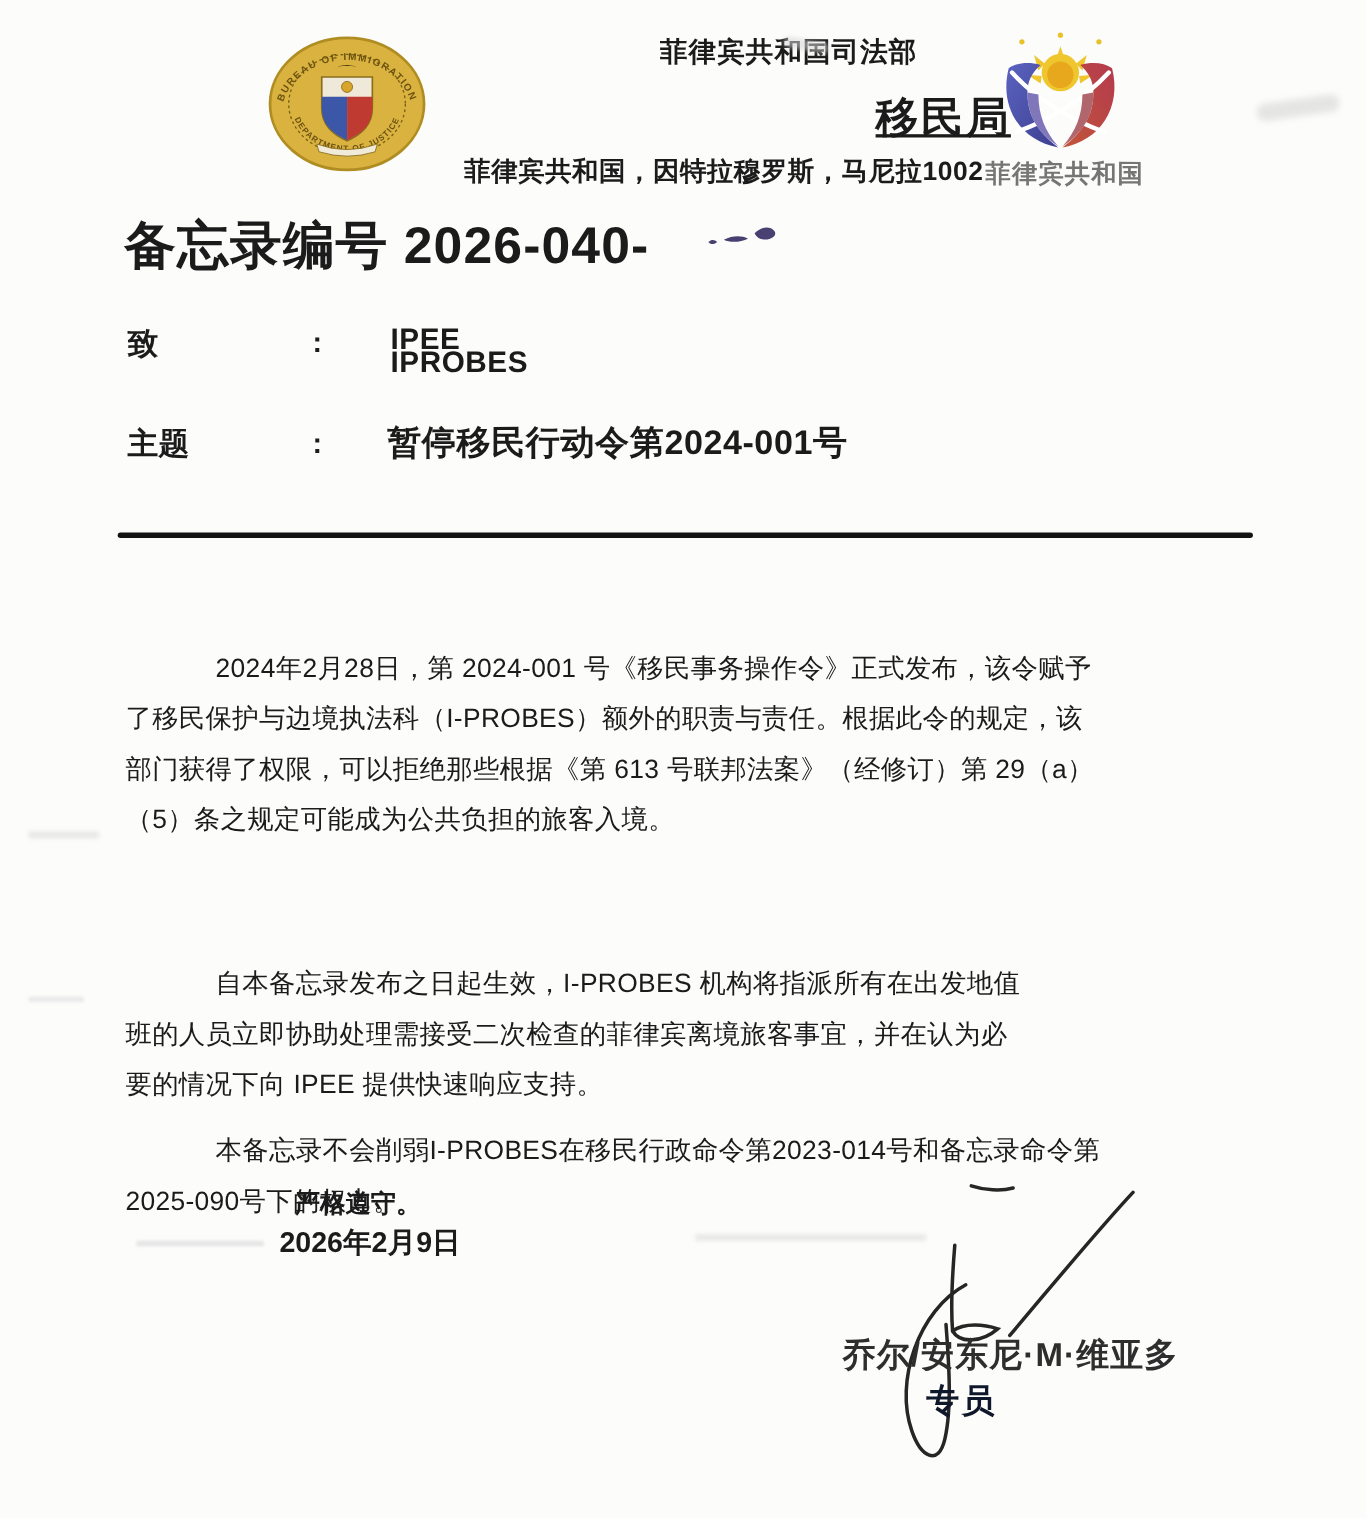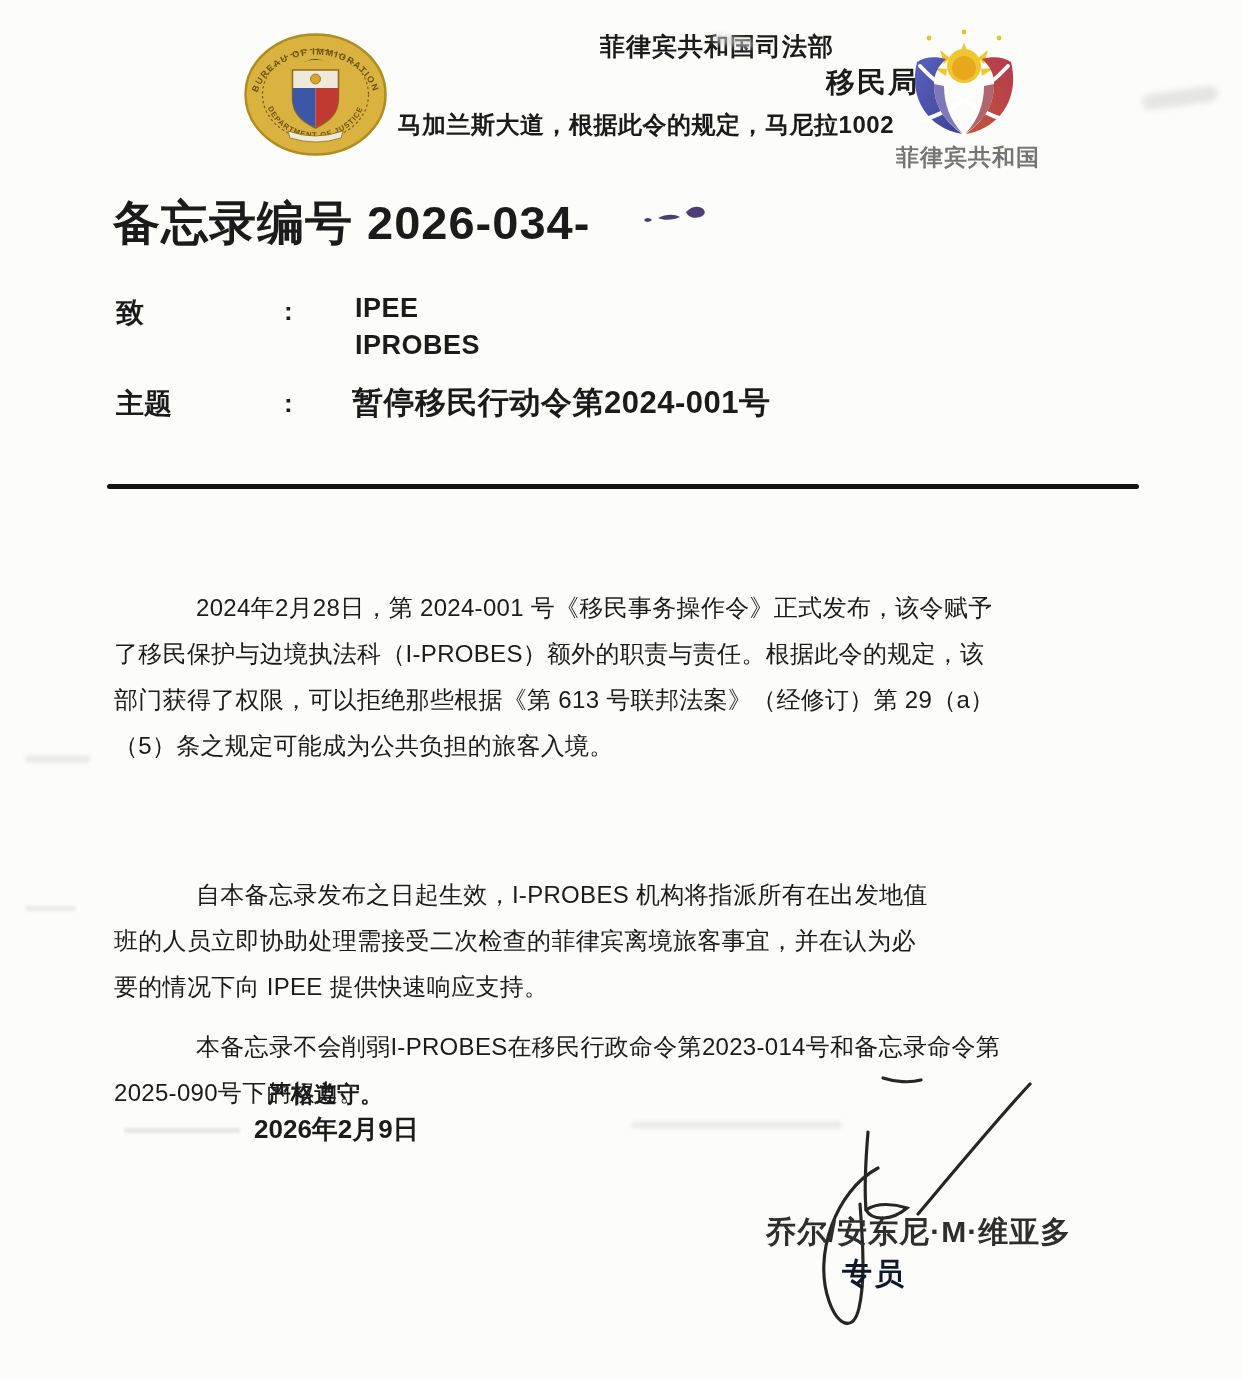--- a/index.html
+++ b/index.html
@@ -5,35 +5,35 @@
   html,body{margin:0;padding:0;background:#e8e8e8;}
   .page{
     position:relative;width:1242px;height:1380px;margin:0 auto;
     background:#fcfcfb;overflow:hidden;color:#1b1b1b;
     font-family:"Liberation Sans","DejaVu Sans",sans-serif;
   }
   
   .seal{position:absolute;left:243px;top:32px;width:145px;height:125px;}
   .hdr-center{position:absolute;left:294px;top:30px;width:600px;text-align:right;}
   .hdr-dept{font-size:25px;font-weight:bold;transform:translateX(-60px);letter-spacing:1px;}
-  .hdr-bureau{font-size:29px;font-weight:bold;transform:translateX(25px);letter-spacing:2px;}
+  .hdr-bureau{font-size:39px;font-weight:bold;margin-top:17px;transform:translateX(25px);letter-spacing:2px;text-decoration:underline;}
   .hdr-address{font-size:24px;font-weight:bold;margin-top:6px;letter-spacing:.5px;}
   .gov-logo-wrap{position:absolute;left:896px;top:26px;width:136px;text-align:left;}
   .gov-logo{width:120px;height:114px;display:block;margin:0 auto;}
   .gov-caption{font-size:23px;color:#757575;font-weight:bold;margin-top:2px;letter-spacing:1px;white-space:nowrap;}
   
   .memo-title{position:absolute;left:113px;top:192px;margin:0;font-size:47px;font-weight:bold;letter-spacing:1px;white-space:nowrap;}
   .ink-mark{position:absolute;left:638px;top:198px;width:84px;height:36px;}
   .meta-label{position:absolute;font-size:28px;font-weight:bold;}
   .meta-colon{position:absolute;font-size:26px;font-weight:bold;}
   .meta-value{position:absolute;font-size:27px;font-weight:bold;letter-spacing:.5px;}
   .to-label{left:116px;top:294px;}
   .to-colon{left:284px;top:296px;}
   .to-v1{left:355px;top:293px;}
-  .to-v2{left:355px;top:330px;}
+  .to-v2{left:355px;top:314px;}
   .subj-label{left:116px;top:385px;}
   .subj-colon{left:284px;top:388px;}
   .subj-value{left:352px;top:382px;font-size:31px;}
   .rule{position:absolute;left:107px;top:484px;width:1032px;height:5px;background:#131313;border-radius:3px;}
   
   .para{
     position:absolute;left:114px;width:1040px;
     font-size:24px;line-height:46px;white-space:pre;
     text-indent:82px;letter-spacing:.3px;margin-top:36px;
   }
@@ -76,21 +76,21 @@
     <path d="M49.5,38 h46 v28 c0,16 -10,24 -23,30 c-13,-6 -23,-14 -23,-30 z" fill="#efe9da" stroke="#8a6d1a" stroke-width="1.5"></path>
     <path d="M49.5,56 h23 v39.5 c-13,-6 -23,-14 -23,-29.5 z" fill="#3c57a8"></path>
     <path d="M72.5,56 h23 v10 c0,15.5 -10,23.5 -23,29.5 z" fill="#bf3a31"></path>
     <circle cx="72.5" cy="47" r="5" fill="#d9a42a" stroke="#8a6d1a" stroke-width=".8"></circle>
     <path d="M45,99 q27,10 55,0 l-2,7 q-25,8 -51,0 z" fill="#f0ead8" stroke="#8a6d1a" stroke-width=".8"></path>
   </svg>
 
   <div class="hdr-center">
     <div class="hdr-dept">菲律宾共和国司法部</div>
     <div class="hdr-bureau">移民局</div>
-    <div class="hdr-address">马加兰斯大道，根据此令的规定，马尼拉1002</div>
+    <div class="hdr-address">菲律宾共和国，因特拉穆罗斯，马尼拉1002</div>
   </div>
 
   <div class="gov-logo-wrap">
     <svg class="gov-logo" viewBox="0 0 120 114">
       <defs>
         <linearGradient id="gBlue" x1="0" y1="0" x2="1" y2="1">
           <stop offset="0" stop-color="#5a63c0"></stop>
             <stop offset="1" stop-color="#3d3f8f"></stop>
         </linearGradient>
         <linearGradient id="gRed" x1="1" y1="0" x2="0" y2="1">
@@ -113,21 +113,21 @@
       <path d="M13,36 C4,72 24,102 58,108 C40,94 30,80 30,58 C30,48 34,40 42,33 C31,30 20,31 13,36 Z" fill="url(#gBlue)"></path>
       <path d="M107,36 C116,72 96,102 62,108 C80,94 90,80 90,58 C90,48 86,40 78,33 C89,30 100,31 107,36 Z" fill="url(#gRed)"></path>
       <path d="M16,40 C40,66 72,84 100,94" fill="none" stroke="#ffffff" stroke-width="4" stroke-linecap="round"></path>
       <path d="M104,40 C80,66 48,84 20,94" fill="none" stroke="#ffffff" stroke-width="4" stroke-linecap="round"></path>
       <path d="M30,58 C30,82 42,96 58,107 C46,94 40,78 40,60 Z" fill="#6a5fae" opacity=".85"></path>
       <path d="M90,58 C90,82 78,96 62,107 C74,94 80,78 80,60 Z" fill="#a34a52" opacity=".85"></path>
     </svg>
     <div class="gov-caption">菲律宾共和国</div>
   </div>
 
-  <h1 class="memo-title">备忘录编号 2026-034-</h1>
+  <h1 class="memo-title">备忘录编号 2026-040-</h1>
   <svg class="ink-mark" viewBox="0 0 84 36">
     <g fill="#3a3166" opacity=".92">
       <path d="M6,22 c3,-3 6,-2 8,0 c-2,2 -6,3 -8,0 z"></path>
       <path d="M20,20 c8,-4 16,-4 22,-1 c-6,3 -16,4 -22,1 z"></path>
       <path d="M48,14 c6,-6 14,-7 18,-2 c2,3 0,6 -4,7 c-6,2 -12,0 -14,-5 z"></path>
     </g>
   </svg>
 
   <div class="meta-label to-label">致</div>
   <div class="meta-colon to-colon">:</div>

